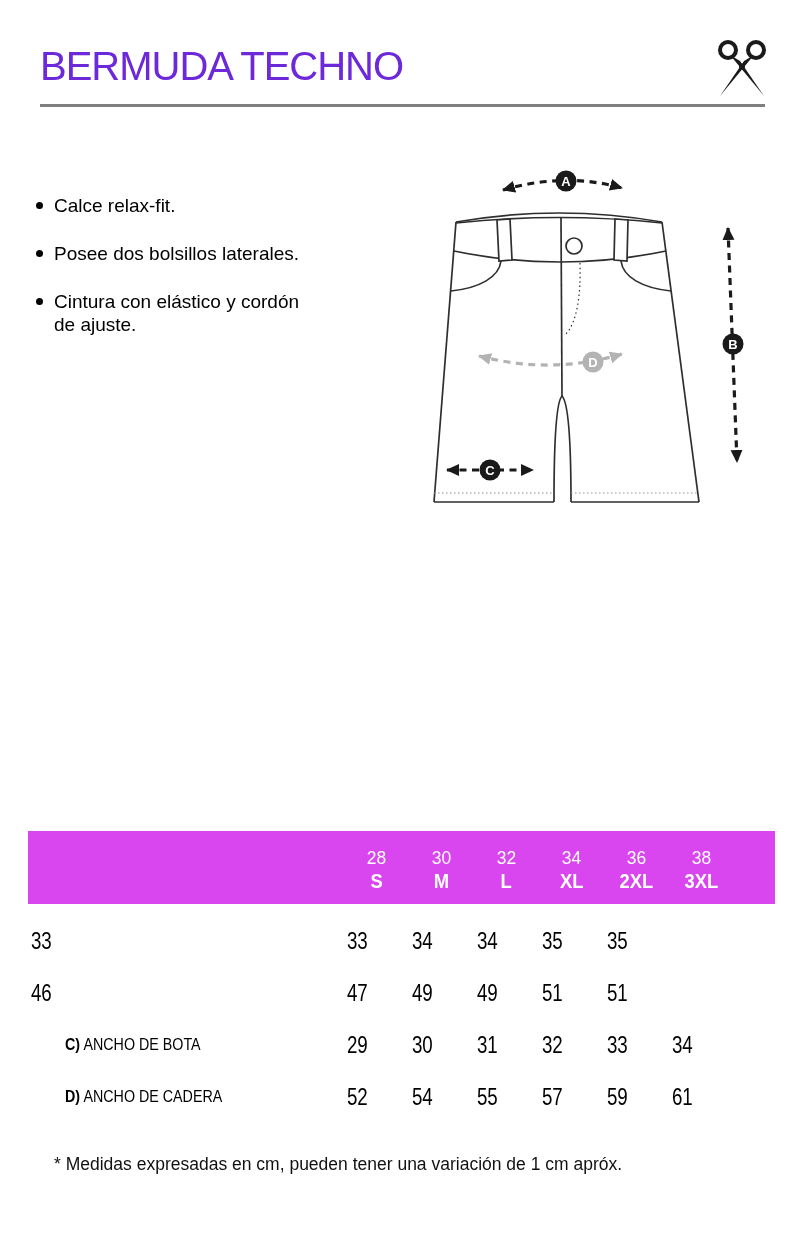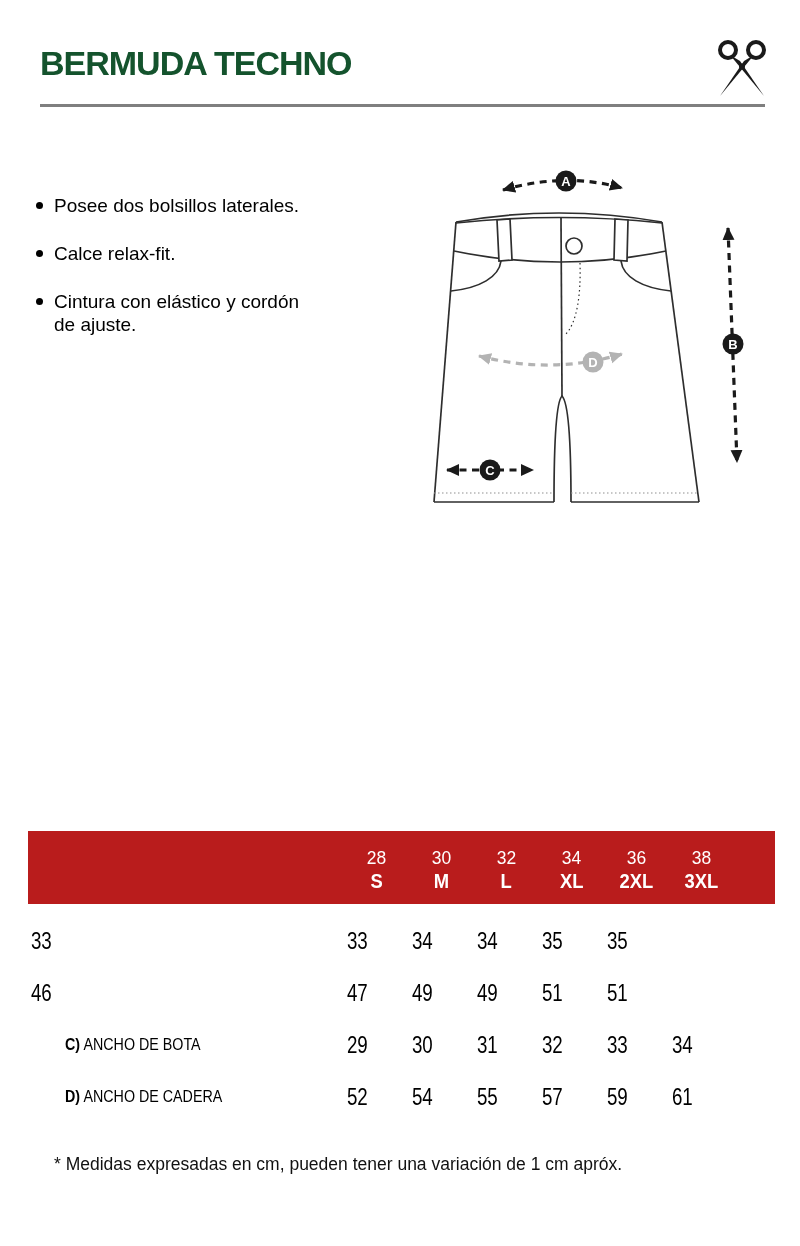--- a/index.html
+++ b/index.html
@@ -1,37 +1,37 @@
 <!DOCTYPE html>
 <html><head>
 <meta charset="utf-8">
 <style>
   html,body{margin:0;padding:0;background:#fff;}
   .page{position:relative;width:800px;height:1246px;background:#ffffff;overflow:hidden;
         font-family:"Liberation Sans",sans-serif;color:#000;}
 
   
-  .title{position:absolute;left:40px;top:46px;margin:0;font-size:34px;font-weight:bold;
-         letter-spacing:-1px;line-height:1;color:#14532d;}
+  .title{position:absolute;left:40px;top:46px;margin:0;font-size:40px;font-weight:normal;
+         letter-spacing:-1px;line-height:1;color:#6d28d9;}
   .scissors{position:absolute;left:714px;top:38px;}
   .rule{position:absolute;left:40px;top:104px;width:725px;height:3px;background:#7f7f7f;}
 
   
   .bullets{position:absolute;left:36px;top:194px;margin:0;padding:0;list-style:none;
            font-size:19px;line-height:23px;width:285px;}
   .bullets li{position:relative;padding-left:18px;margin-bottom:25px;}
   .bullets li::before{content:"";position:absolute;left:0;top:8px;width:7px;height:7px;
            border-radius:50%;background:#000;}
 
   
   .figure{position:absolute;left:415px;top:160px;}
 
   
   .size-table{position:absolute;left:28px;top:831px;width:747px;}
-  .thead{background:#b91c1c;height:73px;display:grid;grid-template-columns:316px repeat(6,65px);}
+  .thead{background:#d946ef;height:73px;display:grid;grid-template-columns:316px repeat(6,65px);}
   .th{display:flex;flex-direction:column;align-items:center;padding-top:16px;color:#fff;}
   .th .num{font-size:19px;font-weight:400;line-height:22px;transform:scaleX(.92);}
   .th .size{font-size:20px;font-weight:bold;line-height:24px;transform:scaleX(.92);}
   .trow{display:grid;grid-template-columns:316px repeat(6,65px);height:52px;align-items:center;}
   .rows{padding-top:11px;}
   .td.label-col{padding-left:37px;white-space:nowrap;}
   .cond{display:inline-block;transform:scaleX(.84);transform-origin:left center;
         font-size:17px;letter-spacing:0;}
   .cond b{margin-right:4px;}
   .td.val{text-align:left;}
@@ -55,22 +55,22 @@
     <g fill="#1a1a1a" stroke="none">
       <polygon points="16,17 26,23 50,58"></polygon>
       <polygon points="40,17 30,23 6,58"></polygon>
       <circle cx="28" cy="28.5" r="3"></circle>
     </g>
   </svg>
 
   <div class="rule"></div>
 
   <ul class="bullets">
+    <li>Calce relax-fit.</li>
     <li>Posee dos bolsillos laterales.</li>
-    <li>Calce relax-fit.</li>
     <li>Cintura con elástico y cordón de ajuste.</li>
   </ul>
 
   <svg class="figure" width="350" height="352" viewBox="415 160 350 352">
     <defs>
       <marker id="ah" markerUnits="userSpaceOnUse" markerWidth="16" markerHeight="14" refX="12" refY="6" orient="auto-start-reverse">
         <path d="M0,0 L13,6 L0,12 Z" fill="#1a1a1a"></path>
       </marker>
       <marker id="ahg" markerUnits="userSpaceOnUse" markerWidth="16" markerHeight="14" refX="12" refY="6" orient="auto-start-reverse">
         <path d="M0,0 L13,6 L0,12 Z" fill="#b3b3b3"></path>

